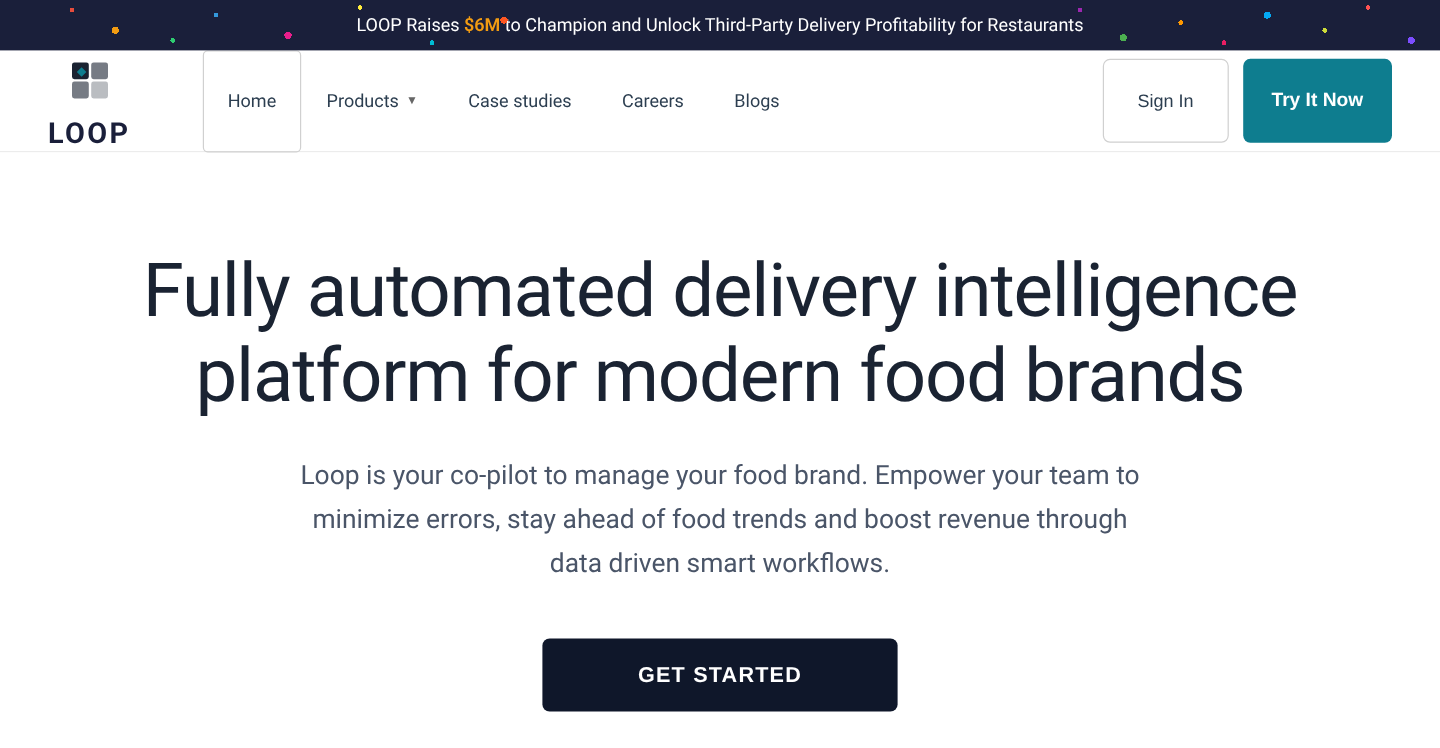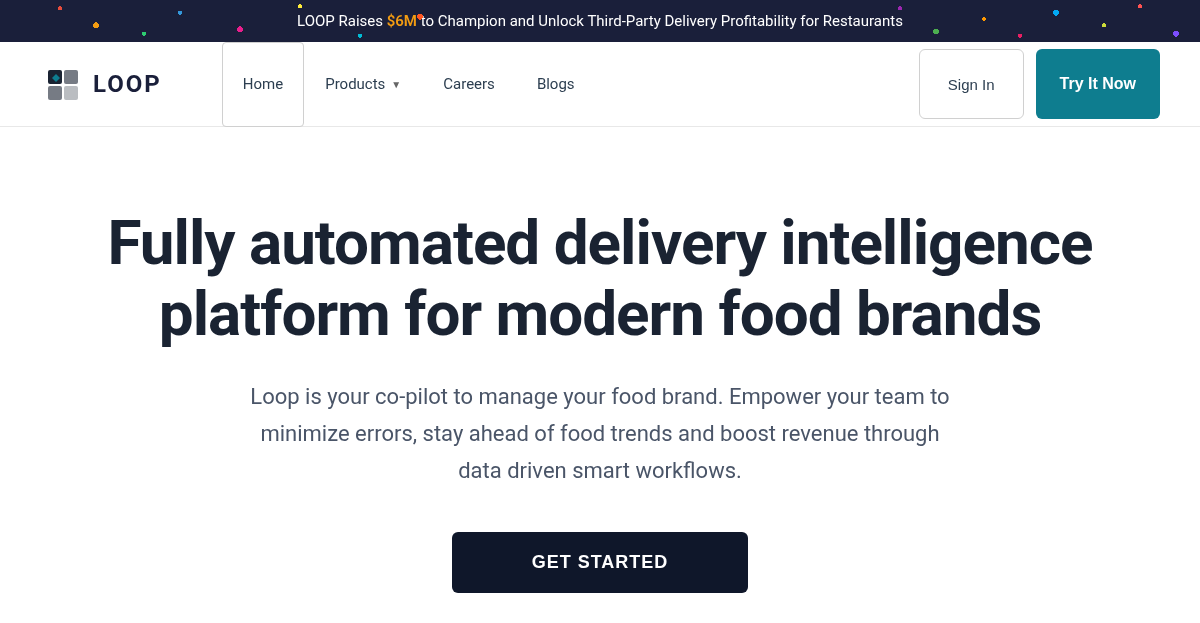--- a/index.html
+++ b/index.html
@@ -64,20 +64,21 @@
       padding: 0 40px;
       height: 85px;
     }
 
     .logo-area {
       display: flex;
       align-items: center;
       gap: 8px;
       margin-right: 60px;
       text-decoration: none;
+      flex-direction: column;
     }
 
     .logo-icon {
       width: 45px;
       height: 45px;
     }
 
     .logo-text {
       font-size: 24px;
       font-weight: 700;
@@ -146,21 +147,21 @@
 
     
     .hero {
       background: #ffffff;
       text-align: center;
       padding: 80px 100px 40px;
     }
 
     .hero-title {
       font-size: 62px;
-      font-weight: 700;
+      font-weight: 400;
       color: #1a2332;
       line-height: 1.15;
       margin-bottom: 28px;
       letter-spacing: -1px;
     }
 
     .hero-subtitle {
       font-size: 22px;
       color: #4a5568;
       line-height: 1.7;
@@ -230,20 +231,23 @@
 
   <div class="nav-links">
     <a class="nav-item active" href="#">
       <span>Home</span>
     </a>
     <a class="nav-item" href="#">
       <span>Products</span>
       <span class="chevron">▼</span>
     </a>
     <a class="nav-item" href="#">
+      <span>Case studies</span>
+    </a>
+    <a class="nav-item" href="#">
       <span>Careers</span>
     </a>
     <a class="nav-item" href="#">
       <span>Blogs</span>
     </a>
   </div>
 
   <div class="nav-actions">
     <button class="btn-signin">Sign In</button>
     <button class="btn-try">Try It Now</button>

